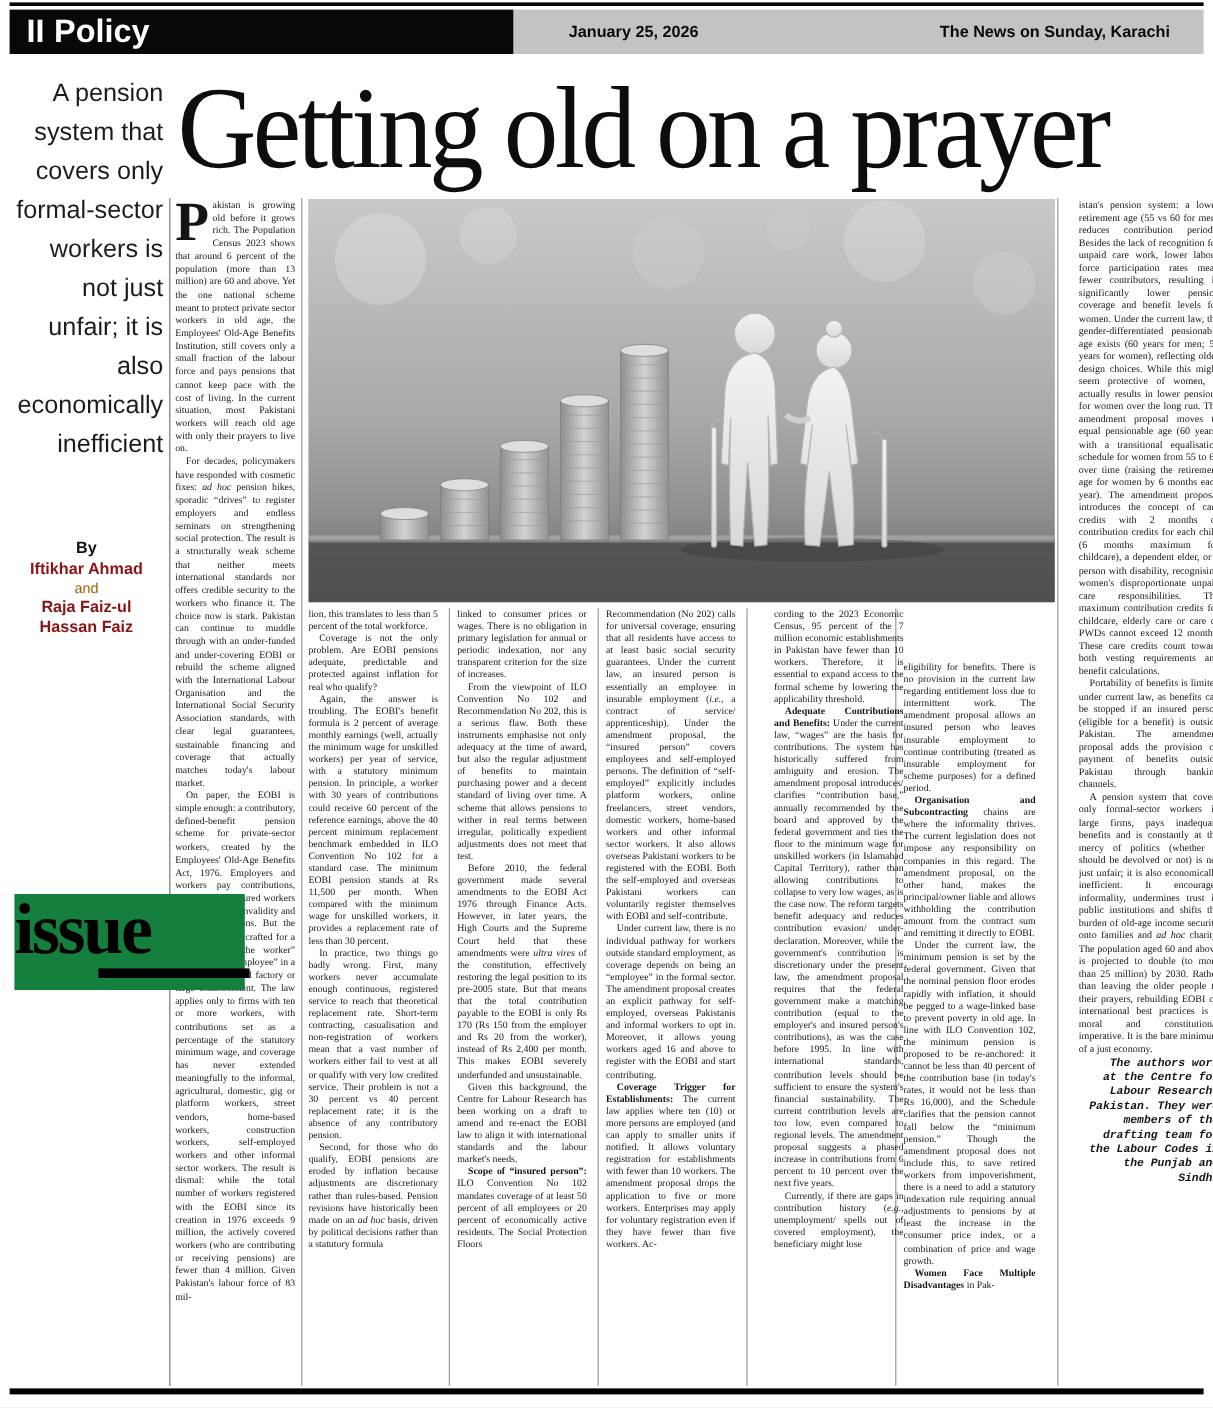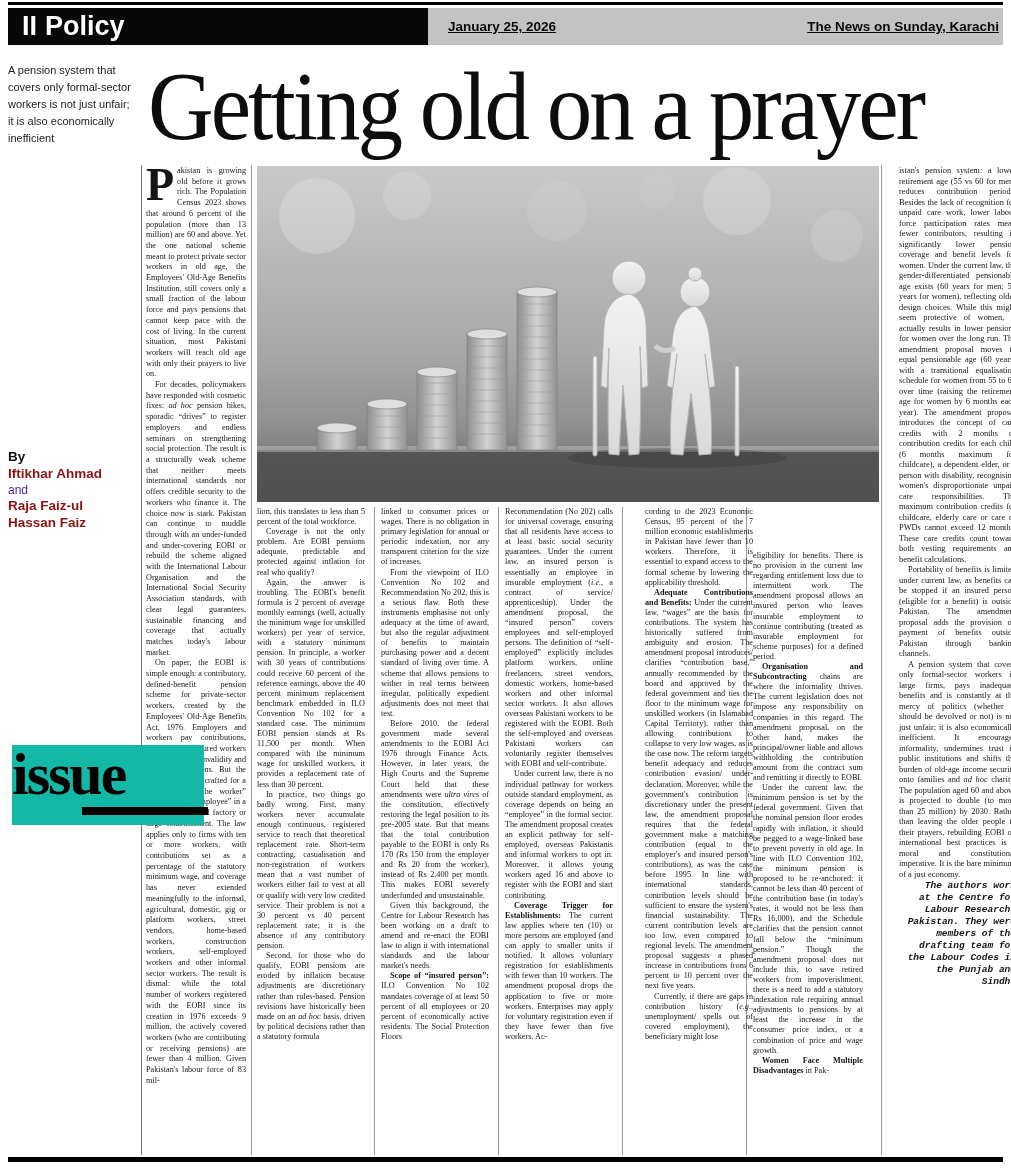--- a/index.html
+++ b/index.html
@@ -8,31 +8,31 @@
   
   #top-hairline{position:absolute;left:8px;top:2px;width:995px;height:3px;background:#000;}
   #mast-black{position:absolute;left:8px;top:8px;width:420px;height:37px;background:#080808;
               display:flex;align-items:center;}
   #mast-black .sec{color:#fff;font-family:"Liberation Sans",sans-serif;font-weight:bold;
                    font-size:27px;padding-left:14px;letter-spacing:0px;}
   #mast-black .secpre{margin-right:8px;}
   #mast-gray{position:absolute;left:428px;top:8px;width:575px;height:37px;background:#c3c3c3;
              display:flex;align-items:center;justify-content:space-between;
              font-family:"Liberation Sans",sans-serif;font-weight:bold;font-size:13.5px;color:#0a0a0a;}
-  #mast-gray .date{padding-left:20px;text-decoration:underline;}
-  #mast-gray .paper{padding-right:4px;text-decoration:underline;}
-  
-  #standfirst{position:absolute;left:8px;top:62px;width:128px;
-              font-family:"Liberation Sans",sans-serif;font-size:11px;line-height:1.55;
+  #mast-gray .date{padding-left:46px;}
+  #mast-gray .paper{padding-right:28px;}
+  
+  #standfirst{position:absolute;left:8px;top:62px;width:128px;text-align:right;
+              font-family:"Liberation Sans",sans-serif;font-size:21px;line-height:1.55;
               color:#1c1c1c;}
-  #byline{position:absolute;left:8px;top:449px;width:128px;
+  #byline{position:absolute;left:8px;top:449px;width:128px;text-align:center;
           font-family:"Liberation Sans",sans-serif;font-size:13.5px;font-weight:bold;line-height:1.25;}
   #byline .red{color:#8a1414;}
-  #byline .and{font-weight:normal;font-size:12px;color:#4c1d95;}
-  #issue-logo{position:absolute;left:12px;top:745px;width:192px;height:80px;background:#14b8a6;z-index:5;}
+  #byline .and{font-weight:normal;font-size:12px;color:#a16207;}
+  #issue-logo{position:absolute;left:12px;top:745px;width:192px;height:80px;background:#15803d;z-index:5;}
   #issue-logo .word{font-family:"Liberation Serif",serif;font-weight:bold;font-size:60px;
                     letter-spacing:-2px;line-height:58px;color:#000;}
   #issue-logo .bar{position:absolute;left:70px;top:62px;width:126px;height:8px;background:#000;}
   
   .vrule{position:absolute;width:1px;background:#9a9a9a;}
   #rule-sidebar{left:141px;top:165px;height:990px;background:#777;}
   #rule-g1{left:251px;top:165px;height:990px;}
   #rule-g2{left:374px;top:507px;height:648px;}
   #rule-g3{left:498px;top:507px;height:648px;}
   #rule-g4{left:622px;top:507px;height:648px;}

